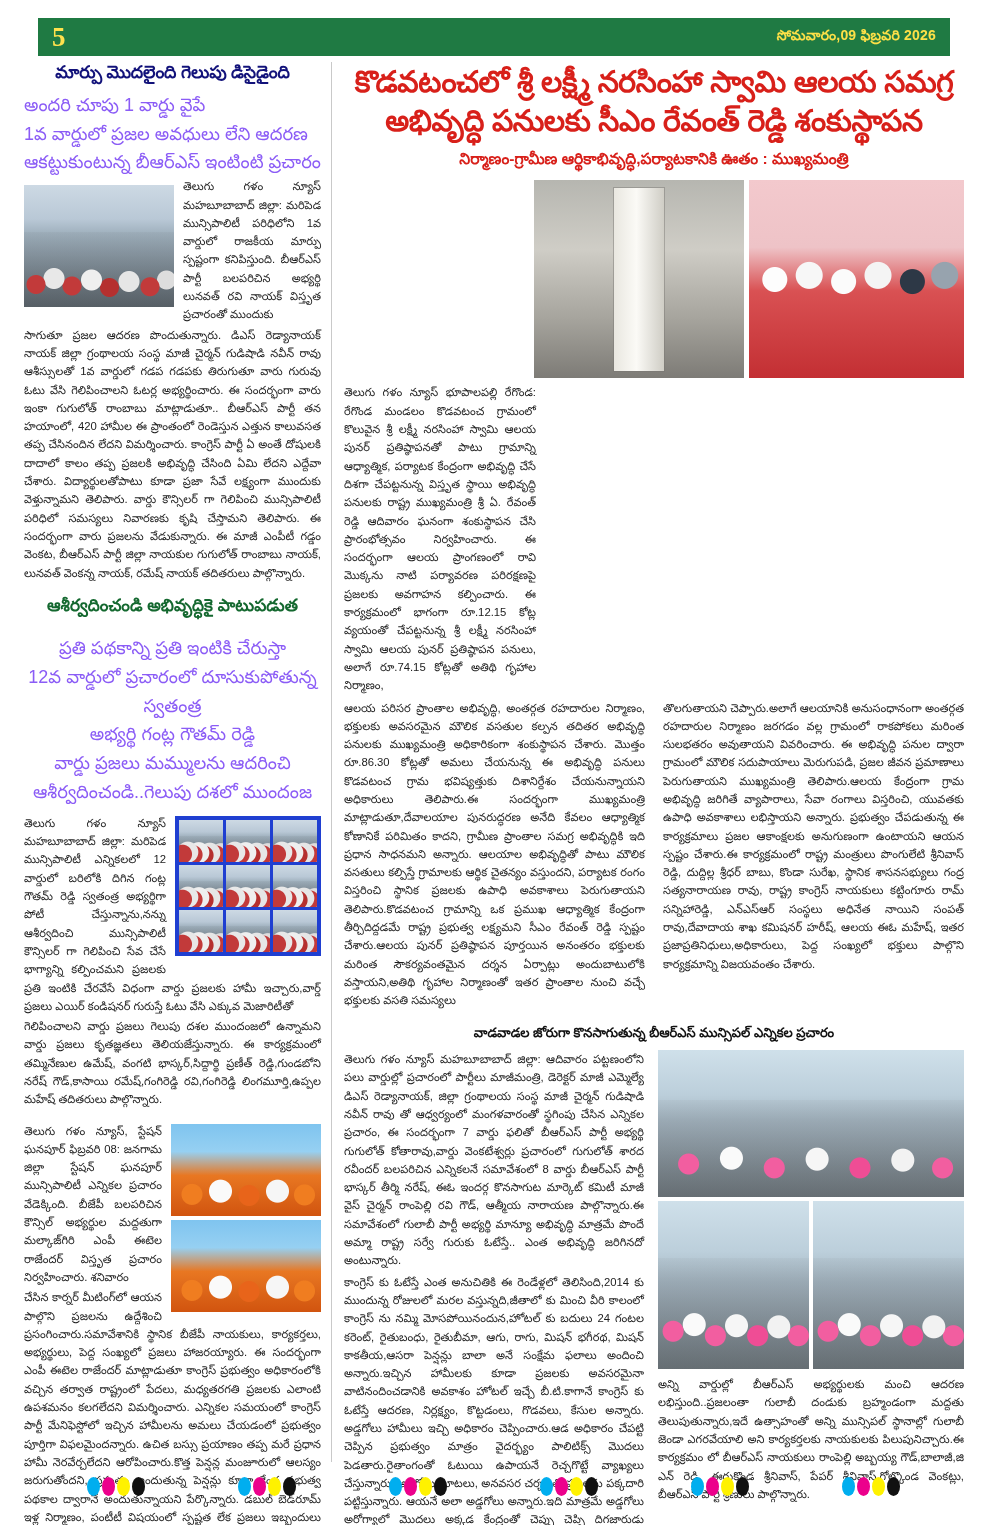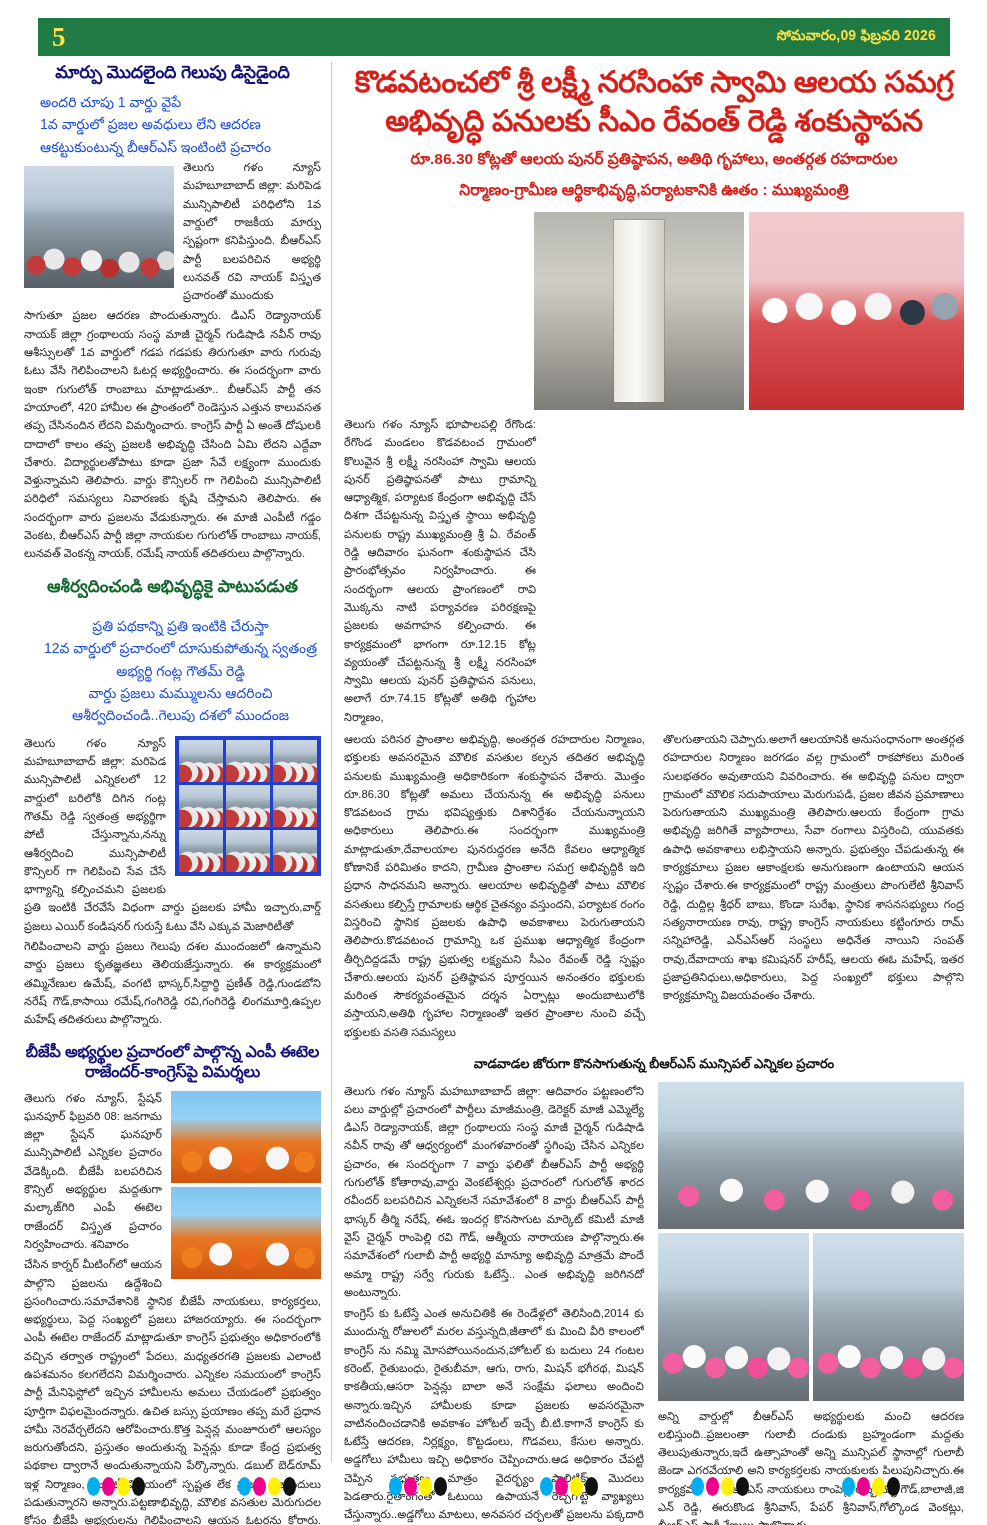--- a/index.html
+++ b/index.html
@@ -107,25 +107,24 @@
   }
   .subhead-red {
     color: #d8201a;
     font-size: 15.5px;
     font-weight: bold;
     text-align: center;
     line-height: 1.45;
     margin-bottom: 9px;
   }
   .subhead-dark {
-    color: #1d4ed8;
-    font-size: 14px;
+    color: #8b5cf6;
+    font-size: 18px;
     text-align: center;
     line-height: 1.6;
-    margin-left: 16px;
   }
   .subhead-dark.left { text-align: left; }
   .subhead-bold {
     color: #111;
     font-size: 13px;
     font-weight: bold;
     text-align: center;
     line-height: 1.5;
     margin-bottom: 8px;
   }
@@ -294,38 +293,36 @@
           <div class="cell ph-crowd"></div>
           <div class="cell ph-crowd"></div>
           <div class="cell ph-crowd"></div>
           <div class="cell ph-crowd"></div>
         </div>
         <div class="body-text">తెలుగు గళం న్యూస్ మహబూబాబాద్ జిల్లా: మరిపెడ మున్సిపాలిటీ ఎన్నికలలో 12 వార్డులో బరిలోకి దిగిన గంట్ల గౌతమ్ రెడ్డి స్వతంత్ర అభ్యర్థిగా పోటీ చేస్తున్నాను,నన్ను ఆశీర్వదించి మున్సిపాలిటీ కౌన్సిలర్ గా గెలిపించి సేవ చేసే భాగ్యాన్ని కల్పించమని ప్రజలకు ప్రతి ఇంటికి చేరవేసే విధంగా వార్డు ప్రజలకు హామీ ఇచ్చారు,వార్డ్ ప్రజలు ఎయిర్ కండిషనర్ గురుస్తే ఓటు వేసి ఎక్కువ మెజారిటీతో</div>
         <div class="body-text" style="margin-top:2px;">గెలిపించాలని వార్డు ప్రజలు గెలుపు దశల ముందంజలో ఉన్నామని వార్డు ప్రజలు కృతజ్ఞతలు తెలియజేస్తున్నారు. ఈ కార్యక్రమంలో తమ్మినేణుల ఉమేష్, వంగటి భాస్కర్,సిద్దార్థి ప్రణీత్ రెడ్డి,గుండబోని నరేష్ గౌడ్,కాసాయి రమేష్,గంగిరెడ్డి రవి,గంగిరెడ్డి లింగమూర్తి,ఉప్పల మహేష్ తదితరులు పాల్గొన్నారు.</div>
       </div>
 
       <div class="sec clearfix">
-        <div class="kicker-blue" style="font-size:16px;">బీజేపీ అభ్యర్థుల ప్రచారంలో పాల్గొన్న ఎంపీ ఈటెల రాజేందర్-కాంగ్రెస్‌పై విమర్శలు</div>
 
         <div class="fl-right" style="width:150px;">
           <div class="photo ph-saffron" style="width:150px;height:92px;margin-bottom:4px;"></div>
           <div class="photo ph-saffron" style="width:150px;height:92px;"></div>
         </div>
 
         <div class="body-text">తెలుగు గళం న్యూస్, స్టేషన్ ఘనపూర్ ఫిబ్రవరి 08: జనగామ జిల్లా స్టేషన్ ఘనపూర్ మున్సిపాలిటీ ఎన్నికల ప్రచారం వేడెక్కింది. బీజేపీ బలపరిచిన కౌన్సిల్ అభ్యర్థుల మద్దతుగా మల్కాజ్‌గిరి ఎంపీ ఈటెల రాజేందర్ విస్తృత ప్రచారం నిర్వహించారు. శనివారం</div>
         <div class="body-text" style="margin-top:2px;">చేసిన కార్నర్ మీటింగ్‌లో ఆయన పాల్గొని ప్రజలను ఉద్దేశించి ప్రసంగించారు.సమావేశానికి స్థానిక బీజేపీ నాయకులు, కార్యకర్తలు, అభ్యర్థులు, పెద్ద సంఖ్యలో ప్రజలు హాజరయ్యారు. ఈ సందర్భంగా ఎంపీ ఈటెల రాజేందర్ మాట్లాడుతూ కాంగ్రెస్ ప్రభుత్వం అధికారంలోకి వచ్చిన తర్వాత రాష్ట్రంలో పేదలు, మధ్యతరగతి ప్రజలకు ఎలాంటి ఉపశమనం కలగలేదని విమర్శించారు. ఎన్నికల సమయంలో కాంగ్రెస్ పార్టీ మేనిఫెస్టోలో ఇచ్చిన హామీలను అమలు చేయడంలో ప్రభుత్వం పూర్తిగా విఫలమైందన్నారు. ఉచిత బస్సు ప్రయాణం తప్ప మరే ప్రధాన హామీ నెరవేర్చలేదని ఆరోపించారు.కొత్త పెన్షన్ల మంజూరులో ఆలస్యం జరుగుతోందని, ప్రస్తుతం అందుతున్న పెన్షన్లు కూడా కేంద్ర ప్రభుత్వ పథకాల ద్వారానే అందుతున్నాయని పేర్కొన్నారు. డబుల్ బెడ్‌రూమ్ ఇళ్ల నిర్మాణం, పంటీటీ విషయంలో స్పష్టత లేక ప్రజలు ఇబ్బందులు పడుతున్నారని అన్నారు.పట్టణాభివృద్ధి, మౌలిక వసతుల మెరుగుదల కోసం బీజేపీ అభ్యర్థులను గెలిపించాలని ఆయన ఓటర్లను కోరారు. స్థానిక సమస్యల పరిష్కారానికి కట్టుబడి పనిచేసే పార్టీ బీజేపీయేనని, మున్సిపాలిటీలో అభివృద్ధి తీసుకురావాలంటే బీజేపీకి అవకాశం ఇవ్వాలని విజ్ఞప్తి చేశారు. ఎన్నికల్లో కమలం గుర్తుకు ఓటు వేసి అభ్యర్థులను భారీ మెజారిటీతో గెలిపించాలని పిలుపునిచ్చారు.ఈ కార్యక్రమంలో జిల్లా నాయకులు కార్యకర్తలు ఓటర్లు అధిక సంఖ్యలో పాల్గొన్నారు.</div>
       </div>
 
     </div>
 
     <div class="col-right">
 
       <div class="sec">
         <div class="headline-red">కొడవటంచలో శ్రీ లక్ష్మీ నరసింహా స్వామి ఆలయ సమగ్ర అభివృద్ధి పనులకు సీఎం రేవంత్ రెడ్డి శంకుస్థాపన</div>
-        <div class="subhead-red">రూ.86.30 కోట్లతో ఆలయ పునర్ ప్రతిష్ఠాపన, అతిథి గృహాలు, అంతర్గత రహదారుల</div>
         <div class="subhead-red" style="margin-bottom:10px;">నిర్మాణం-గ్రామీణ ఆర్థికాభివృద్ధి,పర్యాటకానికి ఊతం : ముఖ్యమంత్రి</div>
 
         <div class="clearfix">
           <div class="fl-right" style="width:430px;display:flex;gap:5px;margin-top:0;">
             <div class="photo ph-temple" style="width:210px;height:198px;"></div>
             <div class="photo ph-redcarpet" style="width:215px;height:198px;"></div>
           </div>
           <div class="body-text" style="width:192px;float:left;">తెలుగు గళం న్యూస్ భూపాలపల్లి రేగొండ: రేగొండ మండలం కొడవటంచ గ్రామంలో కొలువైన శ్రీ లక్ష్మీ నరసింహా స్వామి ఆలయ పునర్ ప్రతిష్ఠాపనతో పాటు గ్రామాన్ని ఆధ్యాత్మిక, పర్యాటక కేంద్రంగా అభివృద్ధి చేసే దిశగా చేపట్టనున్న విస్తృత స్థాయి అభివృద్ధి పనులకు రాష్ట్ర ముఖ్యమంత్రి శ్రీ ఏ. రేవంత్ రెడ్డి ఆదివారం ఘనంగా శంకుస్థాపన చేసి ప్రారంభోత్సవం నిర్వహించారు. ఈ సందర్భంగా ఆలయ ప్రాంగణంలో రావి మొక్కను నాటి పర్యావరణ పరిరక్షణపై ప్రజలకు అవగాహన కల్పించారు. ఈ కార్యక్రమంలో భాగంగా రూ.12.15 కోట్ల వ్యయంతో చేపట్టనున్న శ్రీ లక్ష్మీ నరసింహా స్వామి ఆలయ పునర్ ప్రతిష్ఠాపన పనులు, అలాగే రూ.74.15 కోట్లతో అతిథి గృహాల నిర్మాణం,</div>
         </div>
 

